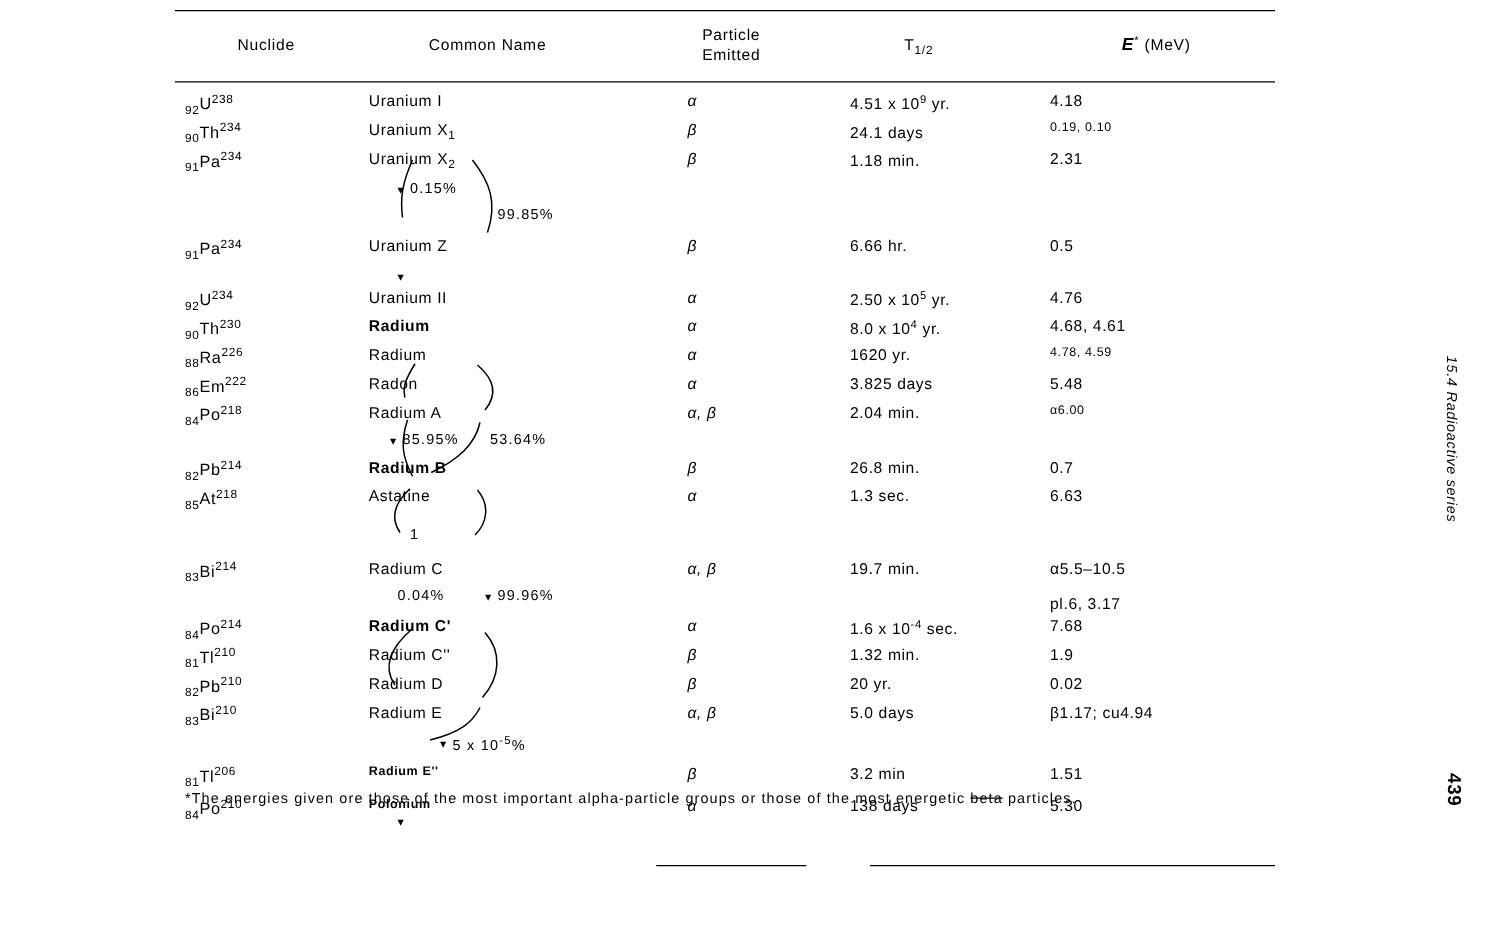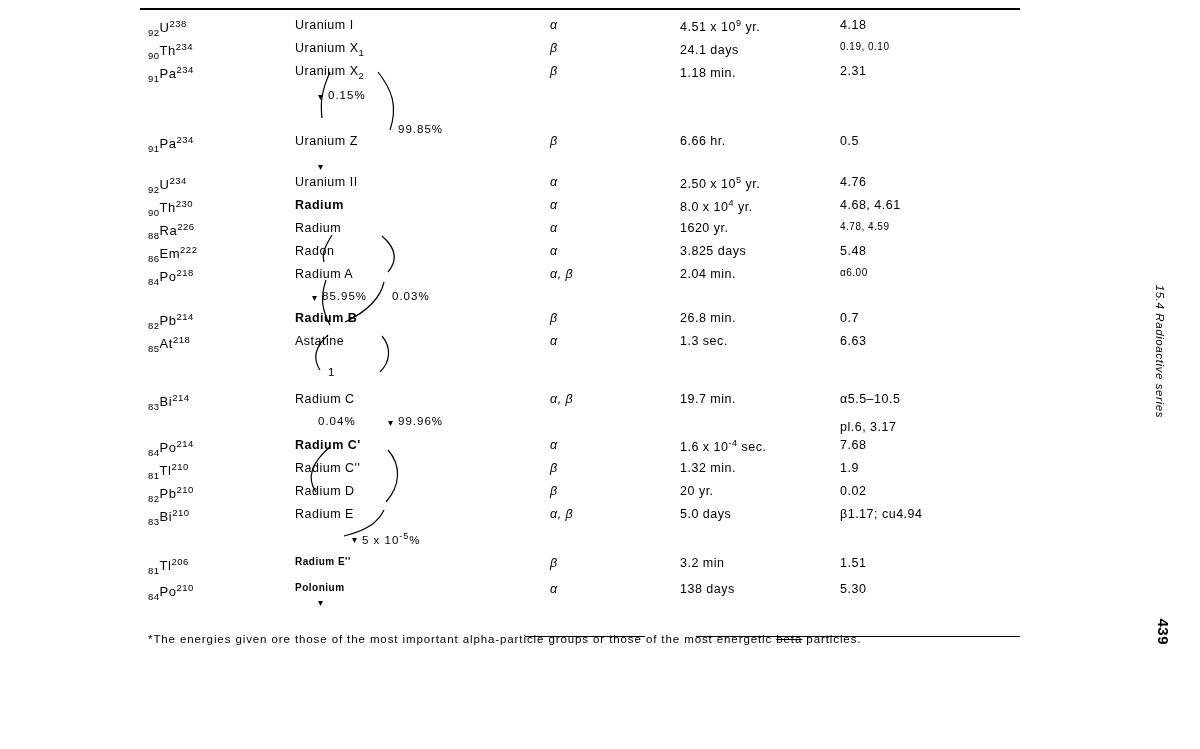--- a/index.html
+++ b/index.html
@@ -150,20 +150,34 @@
 </style>
 </head>
 <body>
 
 <div class="page">
 
   <div class="table-area">
 
     <div class="rule"></div>
 
+    <div class="thead">
+      <div class="th th-nuclide">Nuclide</div>
+      <div class="th th-common">Common   Name</div>
+      <div class="th th-particle">
+        <div>Particle</div>
+        <div>Emitted</div>
+      </div>
+      <div class="th th-half">
+        <span>T</span><span class="sub">1/2</span>
+      </div>
+      <div class="th th-energy">
+        <span class="ital">E</span><span class="sup">*</span>&nbsp;<span>(MeV)</span>
+      </div>
+    </div>
 
     <div class="rule-thin"></div>
 
     <div class="tbody">
 
       <svg class="connectors" viewBox="0 0 880 545" xmlns="http://www.w3.org/2000/svg">
 
         <path d="M 190 62 C 182 80, 180 92, 182 108" stroke="#000" stroke-width="1.2" fill="none"></path>
         <path d="M 238 62 C 252 80, 258 96, 250 120" stroke="#000" stroke-width="1.2" fill="none"></path>
 
@@ -201,21 +215,21 @@
       <div class="row" style="top:54px;">
         <div class="cell c-nuclide"><span class="pre">91</span><span>Pa</span><span class="mass">234</span></div>
         <div class="cell c-name"><span>Uranium  X</span><span class="sub">2</span></div>
         <div class="cell c-part">β</div>
         <div class="cell c-half"><span>1.18  min.</span><span class="sup"></span><span></span></div>
         <div class="cell c-en">2.31</div>
       </div>
 
       <div class="arrow-v" style="left:178px; top:82px;">▾</div>
       <div class="branch" style="left:188px; top:79px;">0.15%</div>
-      <div class="branch" style="left:258px; top:100px;margin-top:13px;">99.85%</div>
+      <div class="branch" style="left:258px; top:100px;">99.85%</div>
 
       <div class="row" style="top:124px;">
         <div class="cell c-nuclide"><span class="pre">91</span><span>Pa</span><span class="mass">234</span></div>
         <div class="cell c-name"><span>Uranium  Z</span></div>
         <div class="cell c-part">β</div>
         <div class="cell c-half"><span>6.66  hr.</span></div>
         <div class="cell c-en">0.5</div>
       </div>
 
       <div class="arrow-v" style="left:178px; top:152px;">▾</div>
@@ -255,21 +269,21 @@
       <div class="row" style="top:257px;">
         <div class="cell c-nuclide"><span class="pre">84</span><span>Po</span><span class="mass">218</span></div>
         <div class="cell c-name"><span>Radium  A</span></div>
         <div class="cell c-part">α, β</div>
         <div class="cell c-half"><span>2.04  min.</span></div>
         <div class="cell c-en big">α6.00</div>
       </div>
 
       <div class="arrow-v" style="left:172px; top:283px;">▾</div>
       <div class="branch" style="left:182px; top:280px;">85.95%</div>
-      <div class="branch" style="left:252px; top:280px;">0.03%</div>
+      <div class="branch" style="left:252px; top:280px;">53.64%</div>
 
       <div class="row" style="top:301px;">
         <div class="cell c-nuclide"><span class="pre">82</span><span>Pb</span><span class="mass">214</span></div>
         <div class="cell c-name bold"><span>Radium  B</span></div>
         <div class="cell c-part">β</div>
         <div class="cell c-half"><span>26.8  min.</span></div>
         <div class="cell c-en">0.7</div>
       </div>
 
       <div class="row" style="top:324px;">

